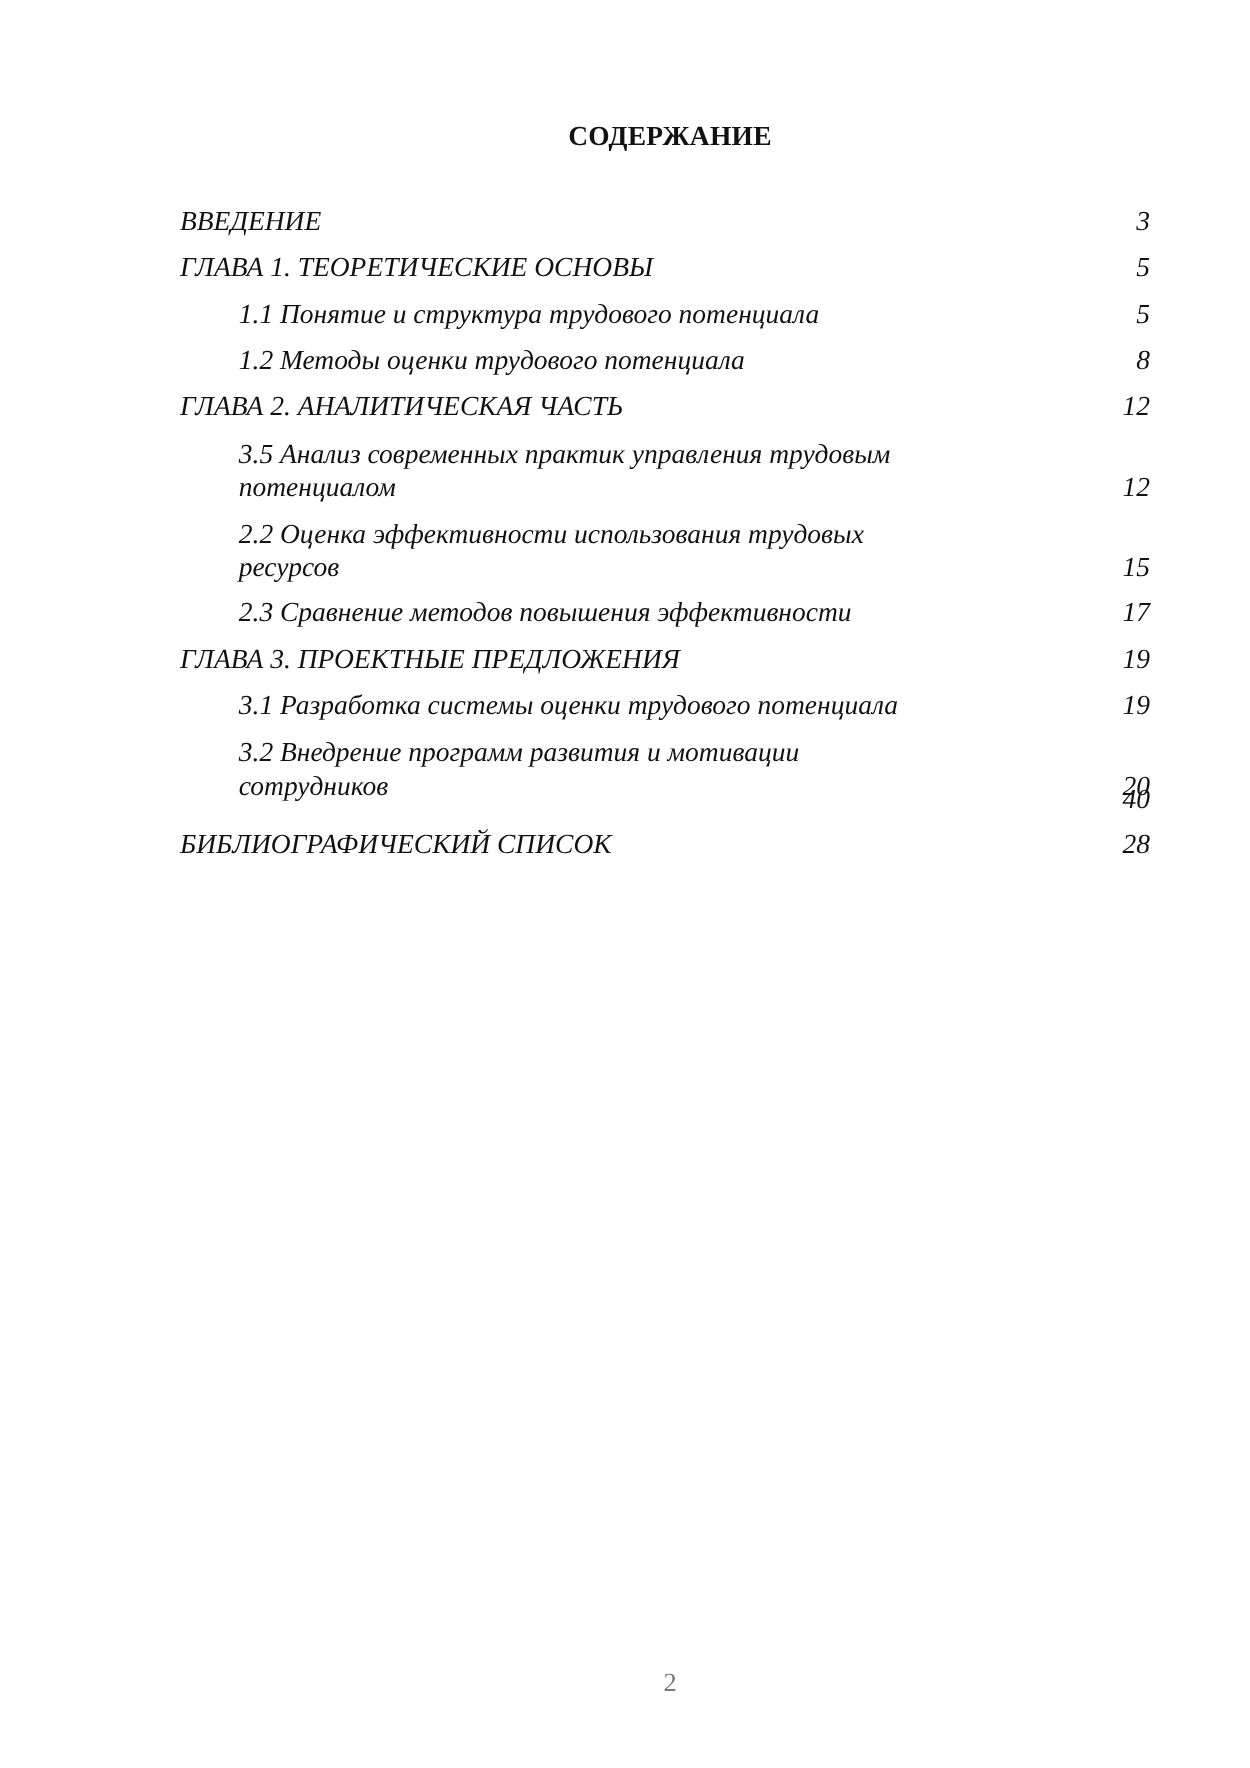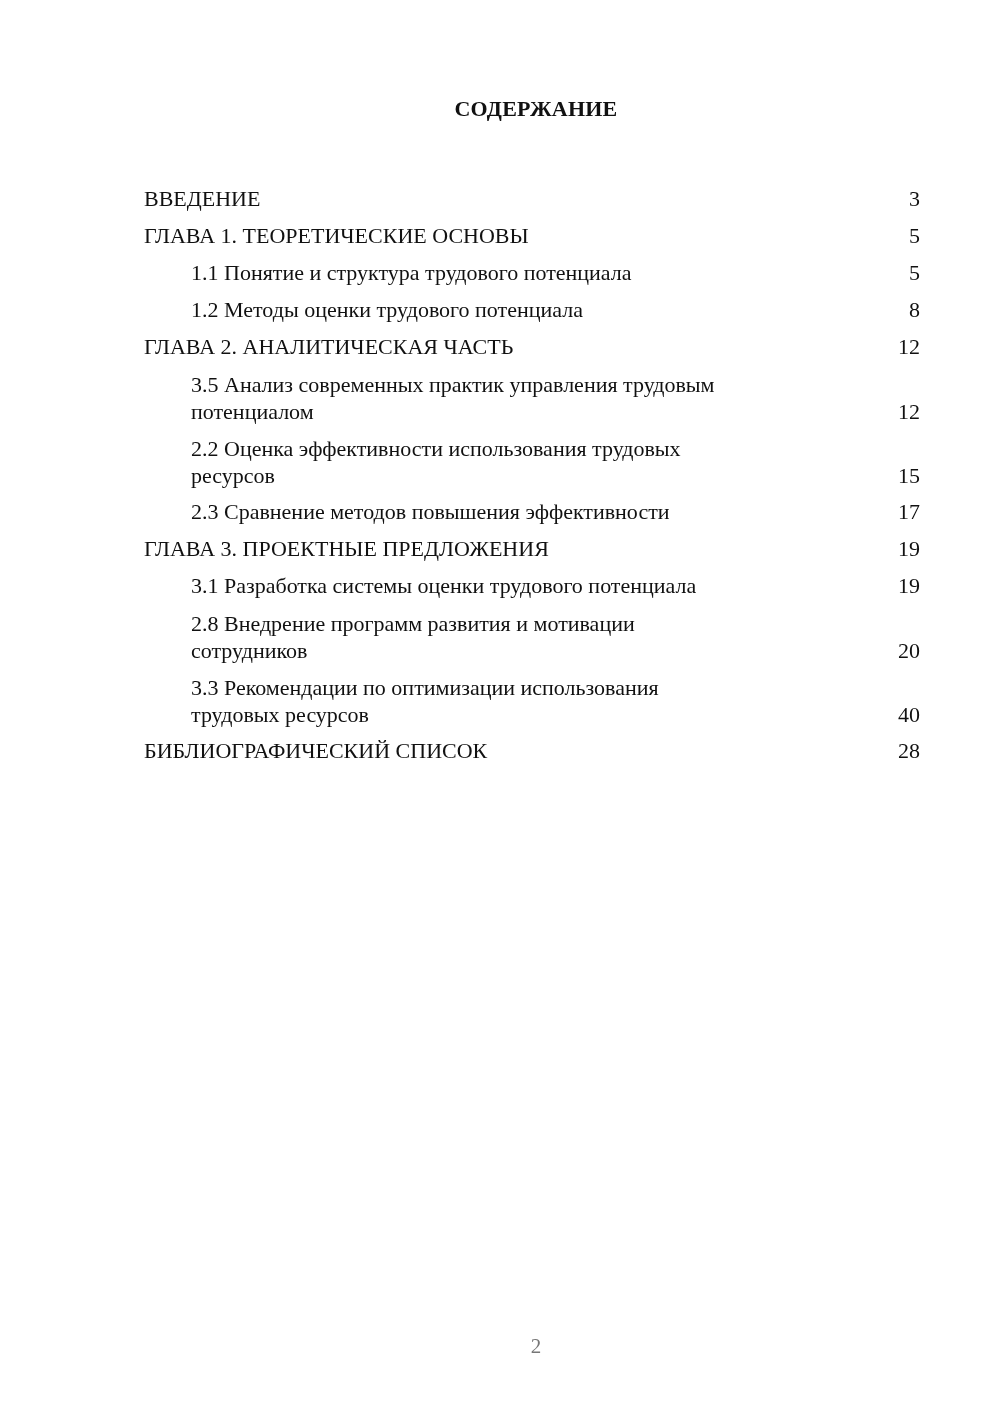--- a/index.html
+++ b/index.html
@@ -1,20 +1,20 @@
 <!DOCTYPE html>
 <html><head>
   <meta charset="utf-8">
   <style>
     html, body { margin: 0; padding: 0; background: #ffffff; }
     body { width: 1000px; height: 1414px; position: relative; overflow: hidden;
       font-family: "Liberation Serif", "DejaVu Serif", serif; color: #111; }
     .title { position: absolute; top: 96px; left: 0; width: 1072px; text-align: center;
       font-weight: bold; font-size: 22px; letter-spacing: 0.2px; }
-    .toc { position: absolute; left: 144px; top: 180px; width: 776px; }
+    .toc { position: absolute; left: 144px; top: 158px; width: 776px; font-style: italic; }
     .row { position: relative; font-size: 22px; }
     .row .label { display: block; padding-right: 70px; }
     .row .page { position: absolute; right: 0; bottom: 0; }
     .row.top { line-height: 37px; }
     .row.sub { line-height: 37px; }
     .row.sub .label { padding-left: 47px; }
     .row.sub.multi { line-height: 27px; padding-top: 6px; padding-bottom: 4px; }
     .row.sub.multi .page { line-height: 27px; bottom: 4px; }
     .page-num { position: absolute; top: 1334px; left: 0; width: 1072px; text-align: center;
       font-size: 21px; color: #777; }
@@ -59,25 +59,24 @@
   </div>
   <div class="row top">
     <span class="label">ГЛАВА 3. ПРОЕКТНЫЕ ПРЕДЛОЖЕНИЯ</span>
     <span class="page">19</span>
   </div>
   <div class="row sub">
     <span class="label">3.1 Разработка системы оценки трудового потенциала</span>
     <span class="page">19</span>
   </div>
   <div class="row sub multi">
-    <span class="label" style="width:520px;">2.8 Внедрение программ развития и мотивации сотрудников</span>
+    <span class="label" style="width:520px;">3.2 Внедрение программ развития и мотивации сотрудников</span>
     <span class="page">20</span>
   </div>
   <div class="row sub multi">
-    <span class="label" style="width:560px;">3.3 Рекомендации по оптимизации использования трудовых ресурсов</span>
     <span class="page">40</span>
   </div>
   <div class="row top">
     <span class="label">БИБЛИОГРАФИЧЕСКИЙ СПИСОК</span>
     <span class="page">28</span>
   </div>
 </div>
 
 <div class="page-num">2</div>
 

